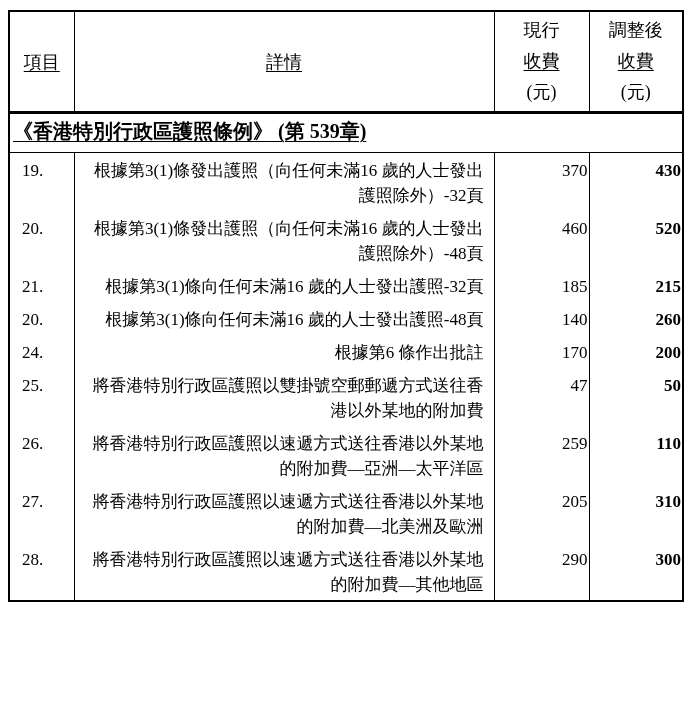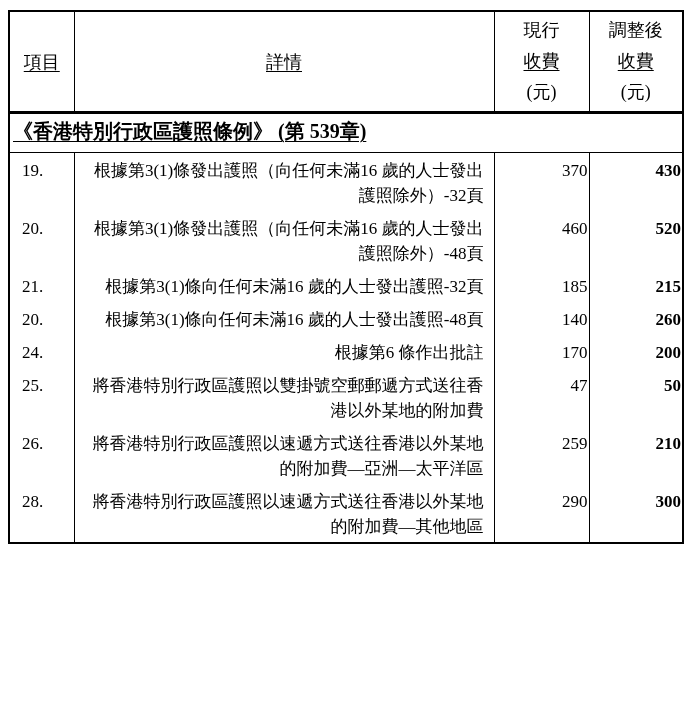--- a/index.html
+++ b/index.html
@@ -155,21 +155,27 @@
       <tr class="data-row">
         <td class="c-item">25.</td>
         <td class="c-detail">將香港特別行政區護照以雙掛號空郵郵遞方式送往香港以外某地的附加費</td>
         <td class="c-fee">47</td>
         <td class="c-fee c-fee-adjusted">50</td>
       </tr>
       <tr class="data-row">
         <td class="c-item">26.</td>
         <td class="c-detail">將香港特別行政區護照以速遞方式送往香港以外某地的附加費—亞洲—太平洋區</td>
         <td class="c-fee">259</td>
-        <td class="c-fee c-fee-adjusted">210</td>
+        <td class="c-fee c-fee-adjusted">110</td>
+      </tr>
+      <tr class="data-row">
+        <td class="c-item">27.</td>
+        <td class="c-detail">將香港特別行政區護照以速遞方式送往香港以外某地的附加費—北美洲及歐洲</td>
+        <td class="c-fee">205</td>
+        <td class="c-fee c-fee-adjusted">310</td>
       </tr>
       <tr class="data-row">
         <td class="c-item">28.</td>
         <td class="c-detail">將香港特別行政區護照以速遞方式送往香港以外某地的附加費—其他地區</td>
         <td class="c-fee">290</td>
         <td class="c-fee c-fee-adjusted">300</td>
       </tr>
     </tbody>
   </table>
 </div>

